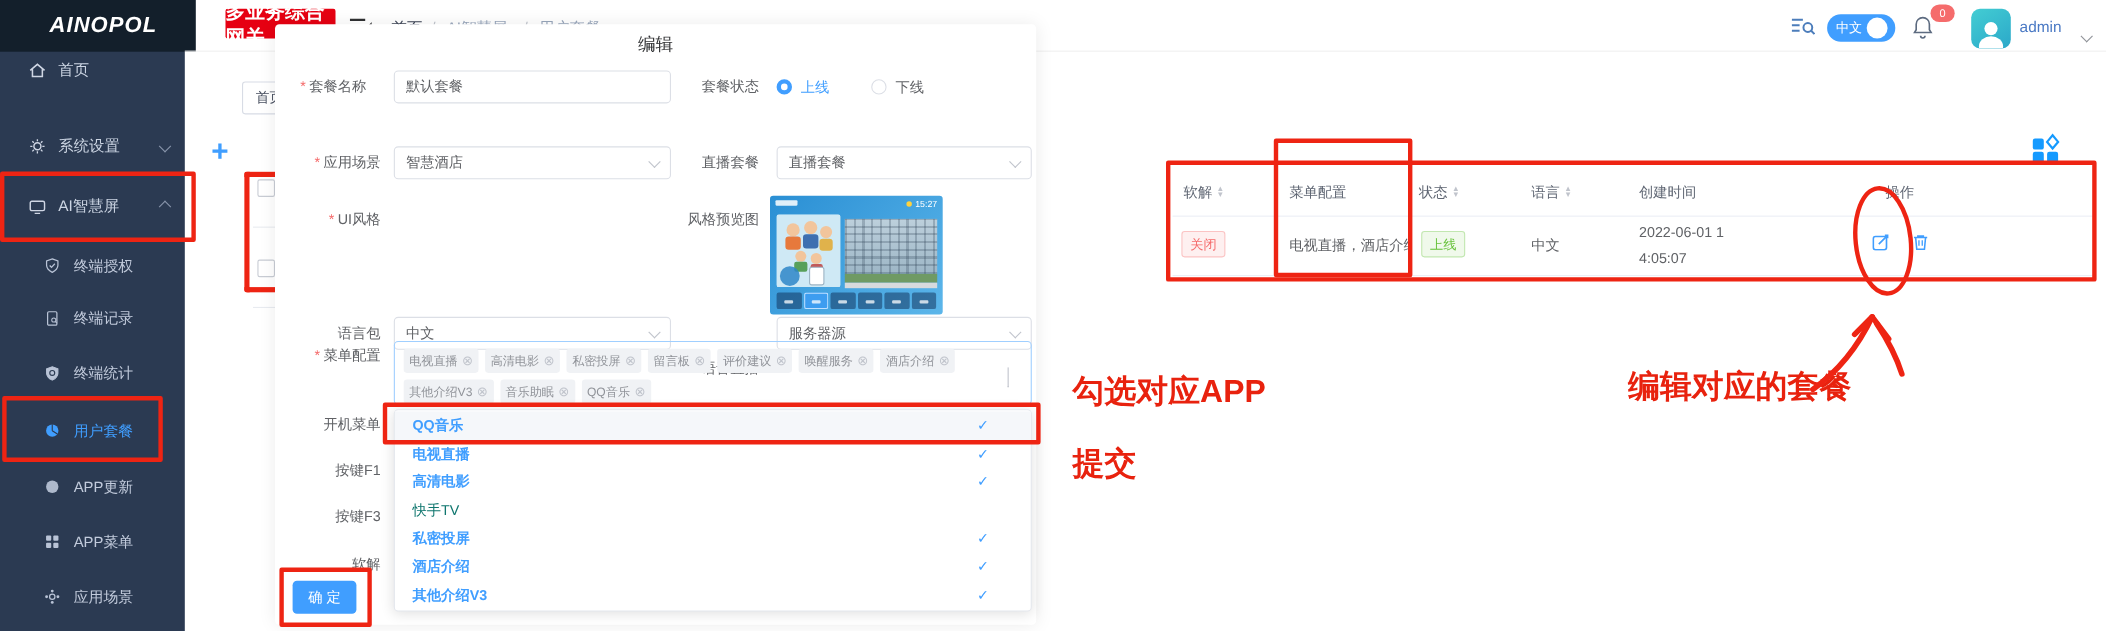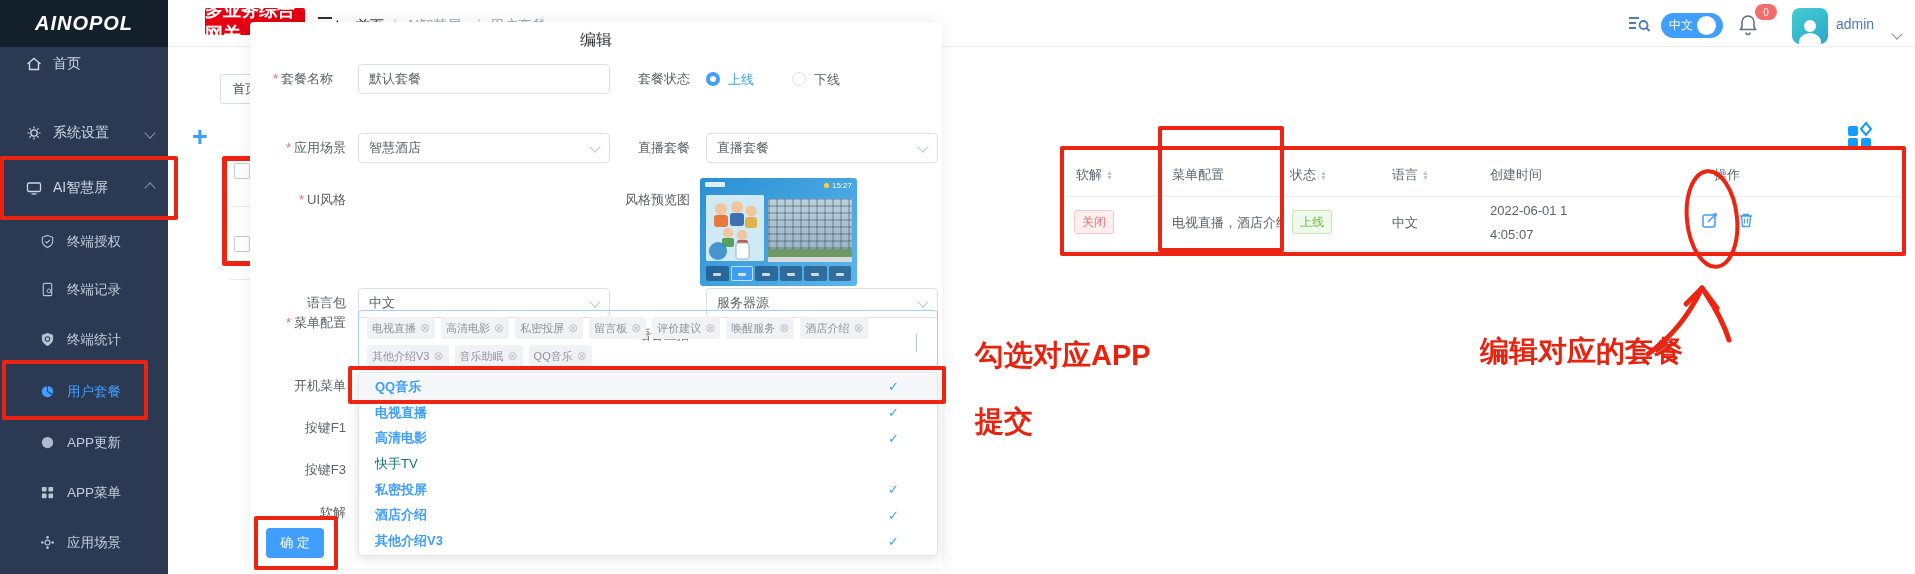--- a/index.html
+++ b/index.html
@@ -1,20 +1,20 @@
 <!DOCTYPE html>
 <html><head>
 <meta charset="utf-8">
 <style>
   html,body{margin:0;padding:0;background:#fff;font-family:"Liberation Sans","DejaVu Sans",sans-serif;}
   #stage{position:relative;width:1915px;height:574px;overflow:hidden;background:#fff;}
   .abs{position:absolute;}
   
   .sidebar{left:0;top:0;width:168px;height:574px;background:#2b3a52;}
-  .logo{left:0;top:0;width:168px;height:47px;background:#131f2b;display:flex;align-items:center;justify-content:center;}
+  .logo{left:0;top:0;width:168px;height:47px;background:#131f2b;display:flex;align-items:center;justify-content:center;padding-left:10px;}
   .logo span{color:#fff;font-size:20px;font-weight:bold;font-style:italic;letter-spacing:1px;}
   .snav{position:absolute;display:flex;align-items:center;gap:11px;color:#ccd5e3;font-size:14px;height:22px;cursor:pointer;}
   .snav.child{font-size:13.5px;color:#c2cbdc;}
   .snav.active{color:#409eff;}
   .sic{width:16px;height:16px;flex:0 0 16px;display:inline-block;}
   .chev{width:7px;height:7px;border-right:1.6px solid #8995ab;border-bottom:1.6px solid #8995ab;display:inline-block;}
   .chev.down{transform:rotate(45deg);}
   .chev.up{transform:rotate(-135deg);}
   
   .hline{left:168px;top:46px;width:1747px;height:1px;background:#efefef;}
@@ -257,21 +257,21 @@
   <div class="abs plus">+</div>
   <div class="abs redfrag"></div>
   <div class="abs cbx" style="left:234px;top:163px;"></div>
   <div class="abs cbx" style="left:234px;top:236px;"></div>
   <div class="abs stub" style="left:230px;top:206px;width:34px;"></div>
   <div class="abs stub" style="left:230px;top:279px;width:34px;"></div>
 
   <div class="abs modal"></div>
   <div class="abs mtitle">编辑</div>
 
-  <div class="flabel" style="left:223px;top:71px;">
+  <div class="flabel" style="left:248px;top:71px;text-align:center;">
     <span class="req">*</span><span>套餐名称</span>
   </div>
   <div class="field" style="left:358px;top:64px;width:252px;">
     <span class="val">默认套餐</span>
   </div>
   <div class="f2label" style="left:596px;top:71px;">套餐状态</div>
   <div class="abs radio on" style="left:706px;top:72px;"></div>
   <div class="rlabel" style="left:728px;top:72px;color:#409eff;">上线</div>
   <div class="abs radio off" style="left:792px;top:72px;"></div>
   <div class="rlabel" style="left:814px;top:72px;color:#606266;">下线</div>

